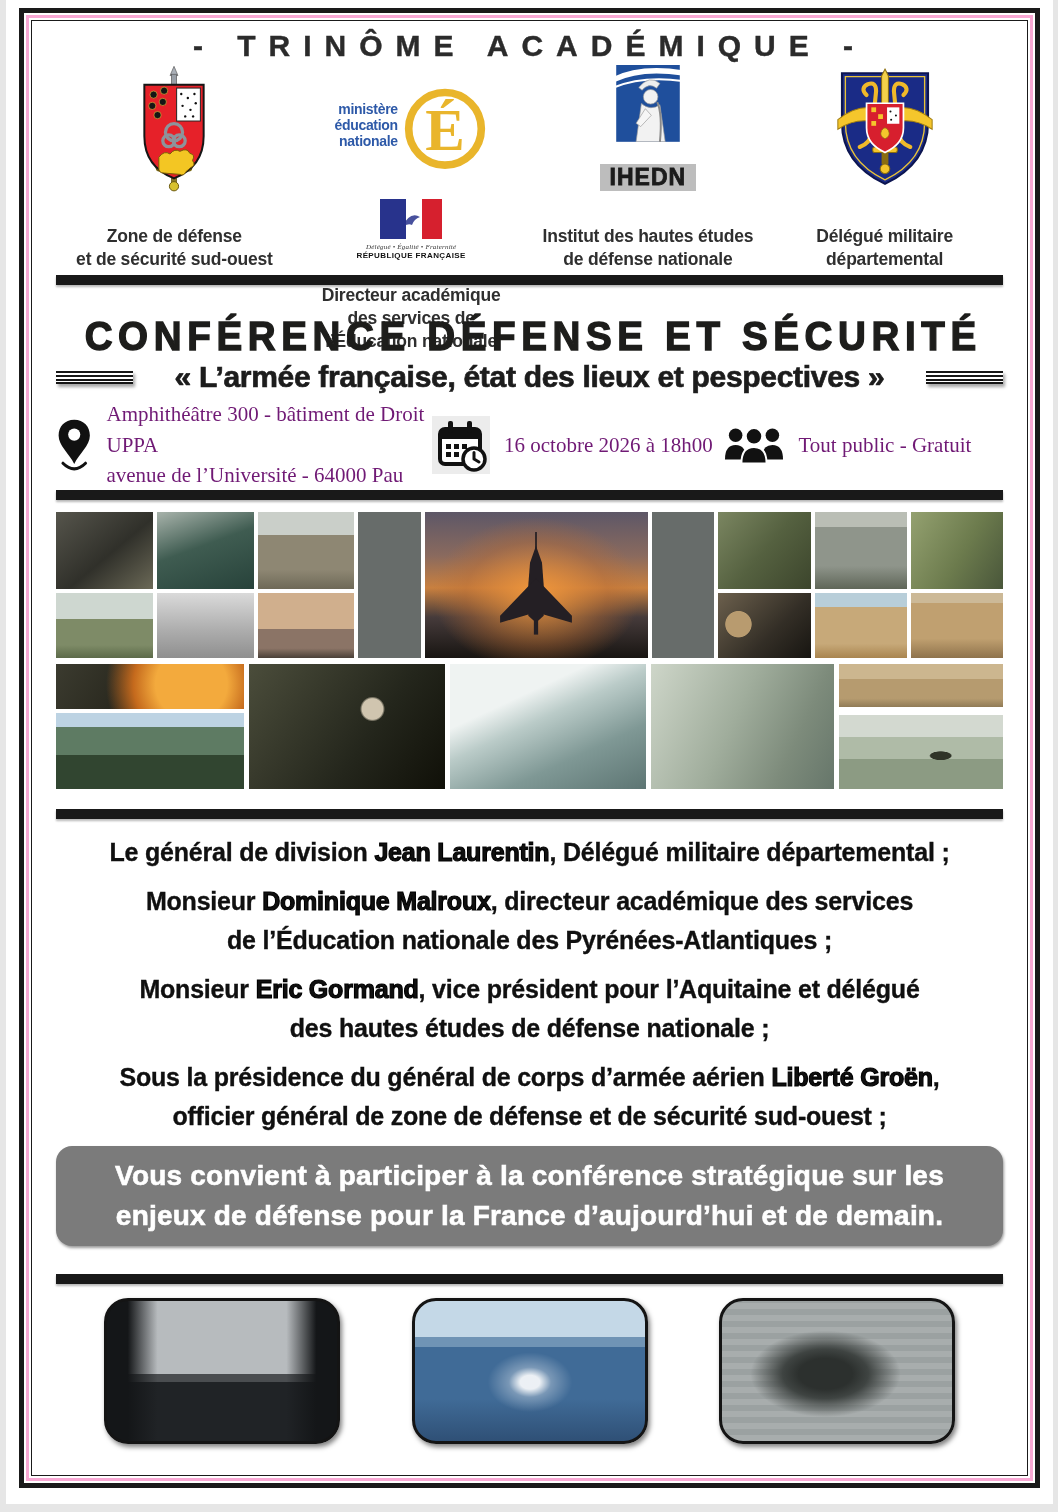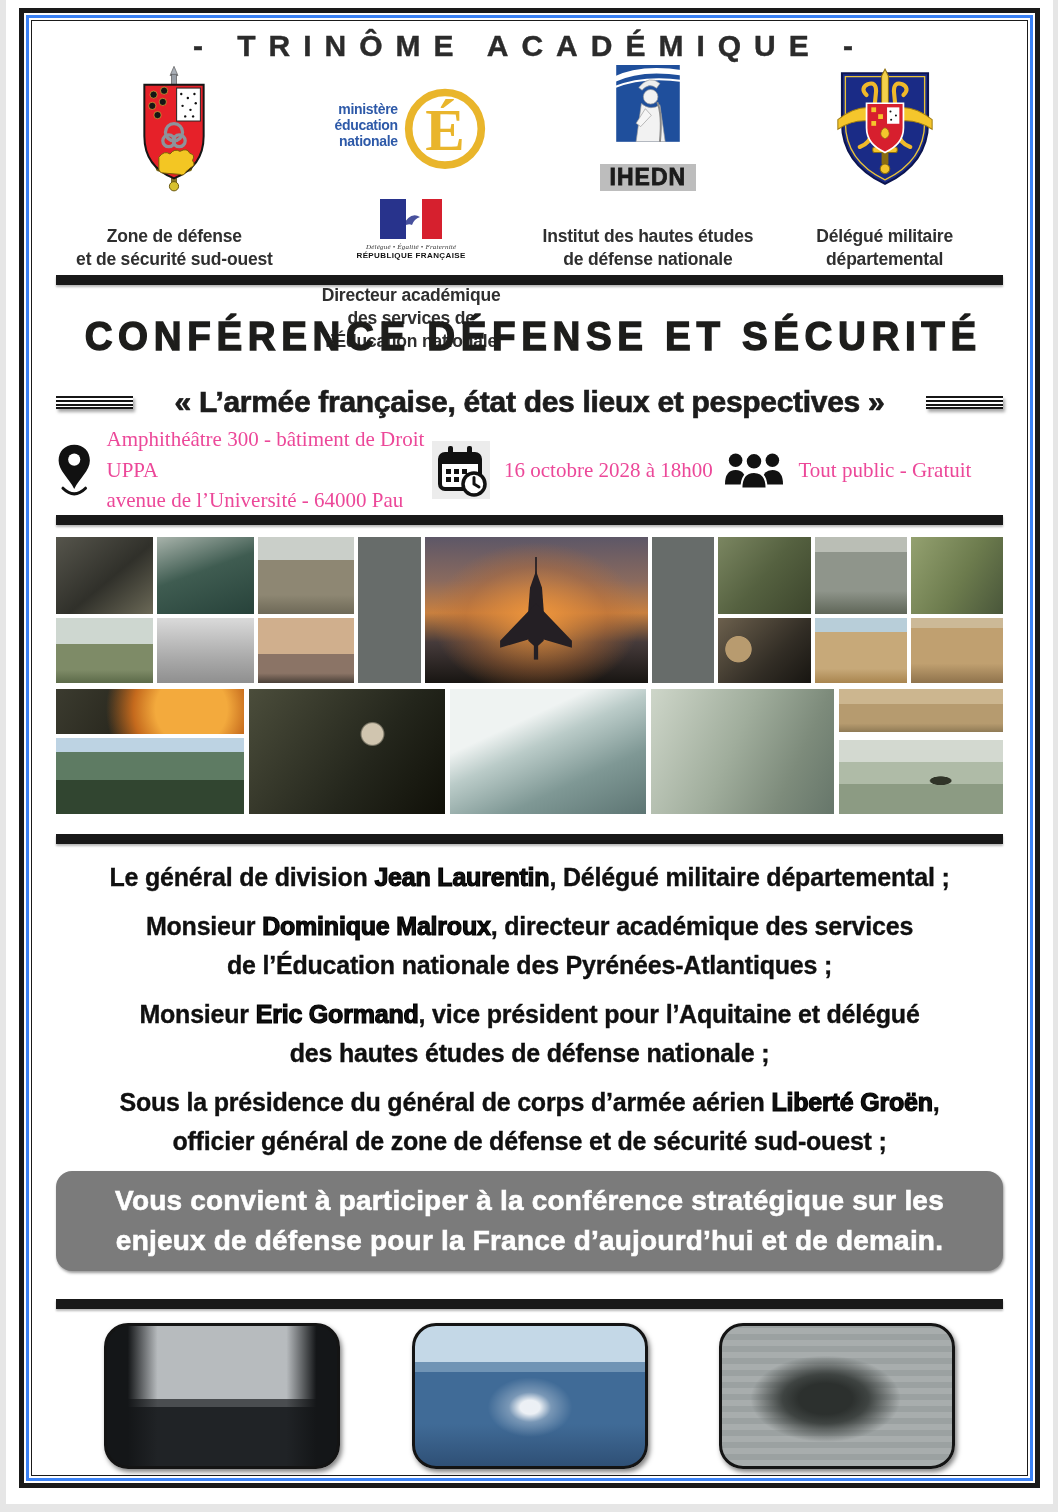--- a/index.html
+++ b/index.html
@@ -1,20 +1,20 @@
 <!DOCTYPE html>
 <html><head>
 <meta charset="utf-8">
 <style>
   html,body{margin:0;padding:0;}
   body{width:1058px;height:1512px;background:#e6e6e6;font-family:"Liberation Sans",sans-serif;position:relative;overflow:hidden;}
   .page{position:absolute;left:6px;top:0;right:5px;bottom:8px;background:#ffffff;}
   
   .f1{position:absolute;top:8px;left:13px;right:13px;bottom:16px;border:5px solid #1a1a1a;}
-  .f2{position:absolute;inset:2px;border:3px solid #3b82f6;}
+  .f2{position:absolute;inset:2px;border:3px solid #f9a8d4;}
   .f3{position:absolute;inset:2px;border:1.6px solid #1a1a1a;}
   .content{position:absolute;inset:0;padding:0 24px;overflow:hidden;}
 
   .hdr-title{margin-top:8px;text-align:center;font-size:30px;font-weight:700;color:#2b2b2b;
     letter-spacing:13px;-webkit-text-stroke:.4px #2b2b2b;white-space:nowrap;}
 
   
   .logos{display:flex;margin-top:2px;height:206px;}
   .lcol{flex:1;display:flex;flex-direction:column;align-items:center;justify-content:flex-start;gap:22px;}
   .caption{font-size:17.5px;font-weight:700;color:#2f2f2f;text-align:center;line-height:1.32;
@@ -27,29 +27,29 @@
   .republic{font-family:Liberation Sans, sans-serif;font-size:8px;color:#111;font-weight:700;letter-spacing:.4px;}
   .ihedn-band{width:96px;height:32px;background:#bdbdbd;display:flex;align-items:center;justify-content:center;
     font-size:23px;font-weight:700;color:#1b1b1b;letter-spacing:1px;-webkit-text-stroke:.8px #1b1b1b;}
 
   .hr{height:10px;background:#191919;box-shadow:0 2px 2px rgba(0,0,0,.28);}
   .hr1{margin-top:4px;} .hr2{margin-top:8px;} .hr3{margin-top:20px;} .hr4{margin-top:28px;}
 
   .conf-title{margin-top:28px;text-align:center;}
   .conf-title span{display:inline-block;font-size:41px;font-weight:700;color:#1d1d1b;letter-spacing:6px;
     -webkit-text-stroke:1.4px #1d1d1b;transform:scaleX(.94);white-space:nowrap;}
-  .subrow{margin-top:25px;display:flex;align-items:center;justify-content:space-between;gap:42px;}
+  .subrow{margin-top:0;display:flex;align-items:center;justify-content:space-between;gap:42px;}
   .deco{width:80px;height:13px;background:repeating-linear-gradient(#161616 0 2px,transparent 2px 3.8px);
     box-shadow:2px 3px 3px rgba(0,0,0,.35);}
   .subtitle{font-size:30px;font-weight:700;color:#1c1c1c;-webkit-text-stroke:.7px #1c1c1c;letter-spacing:-.3px;white-space:nowrap;}
 
   .details{margin-top:14px;display:flex;align-items:center;height:74px;}
   .d-item{display:flex;align-items:center;gap:14px;}
   .d-loc{flex:1.35;} .d-date{flex:1.05;} .d-aud{flex:1;}
-  .d-text{font-family:"Liberation Serif",serif;font-size:21px;color:#ec4899;line-height:1.45;white-space:pre-line;}
+  .d-text{font-family:"Liberation Serif",serif;font-size:21px;color:#701a75;line-height:1.45;white-space:pre-line;}
   .calbg{background:#ececec;padding:2px;}
 
   
   .collage{margin-top:12px;}
   .c-top{display:flex;gap:4px;height:146px;}
   .cluster{display:flex;flex-direction:column;gap:4px;}
   .clu-l{width:305px;} .clu-r{width:291px;}
   .crow{display:flex;gap:4px;} .crow1{height:77px;} .crow2{height:65px;}
   .spacer{width:64px;background:#676c6a;}
   .jet{width:228px;position:relative;overflow:hidden;}
@@ -263,21 +263,21 @@
             <rect x="12" y="26" width="5" height="5"></rect>
                       <rect x="20" y="26" width="5" height="5"></rect>
                       <rect x="28" y="26" width="5" height="5"></rect>
             <rect x="12" y="34" width="5" height="5"></rect>
                       <rect x="20" y="34" width="5" height="5"></rect>
           </g>
           <circle cx="40" cy="41" r="11" fill="#fff" stroke="#111" stroke-width="3.5"></circle>
           <path d="M40,41 L40,34.5 M40,41 L45,44" stroke="#111" stroke-width="3" stroke-linecap="round" fill="none"></path>
         </svg>
       </span>
-      <div class="d-text">16 octobre 2028 à 18h00</div>
+      <div class="d-text">16 octobre 2026 à 18h00</div>
     </div>
     <div class="d-item d-aud">
       <svg width="60" height="42" viewBox="0 0 62 42">
         <g fill="#111">
           <circle cx="12" cy="11" r="7"></circle>
                     <path d="M1,36 q0,-15 11,-15 q11,0 11,15 z"></path>
           <circle cx="50" cy="11" r="7"></circle>
                     <path d="M39,36 q0,-15 11,-15 q11,0 11,15 z"></path>
         </g>
         <g fill="#111" stroke="#fff" stroke-width="2">

